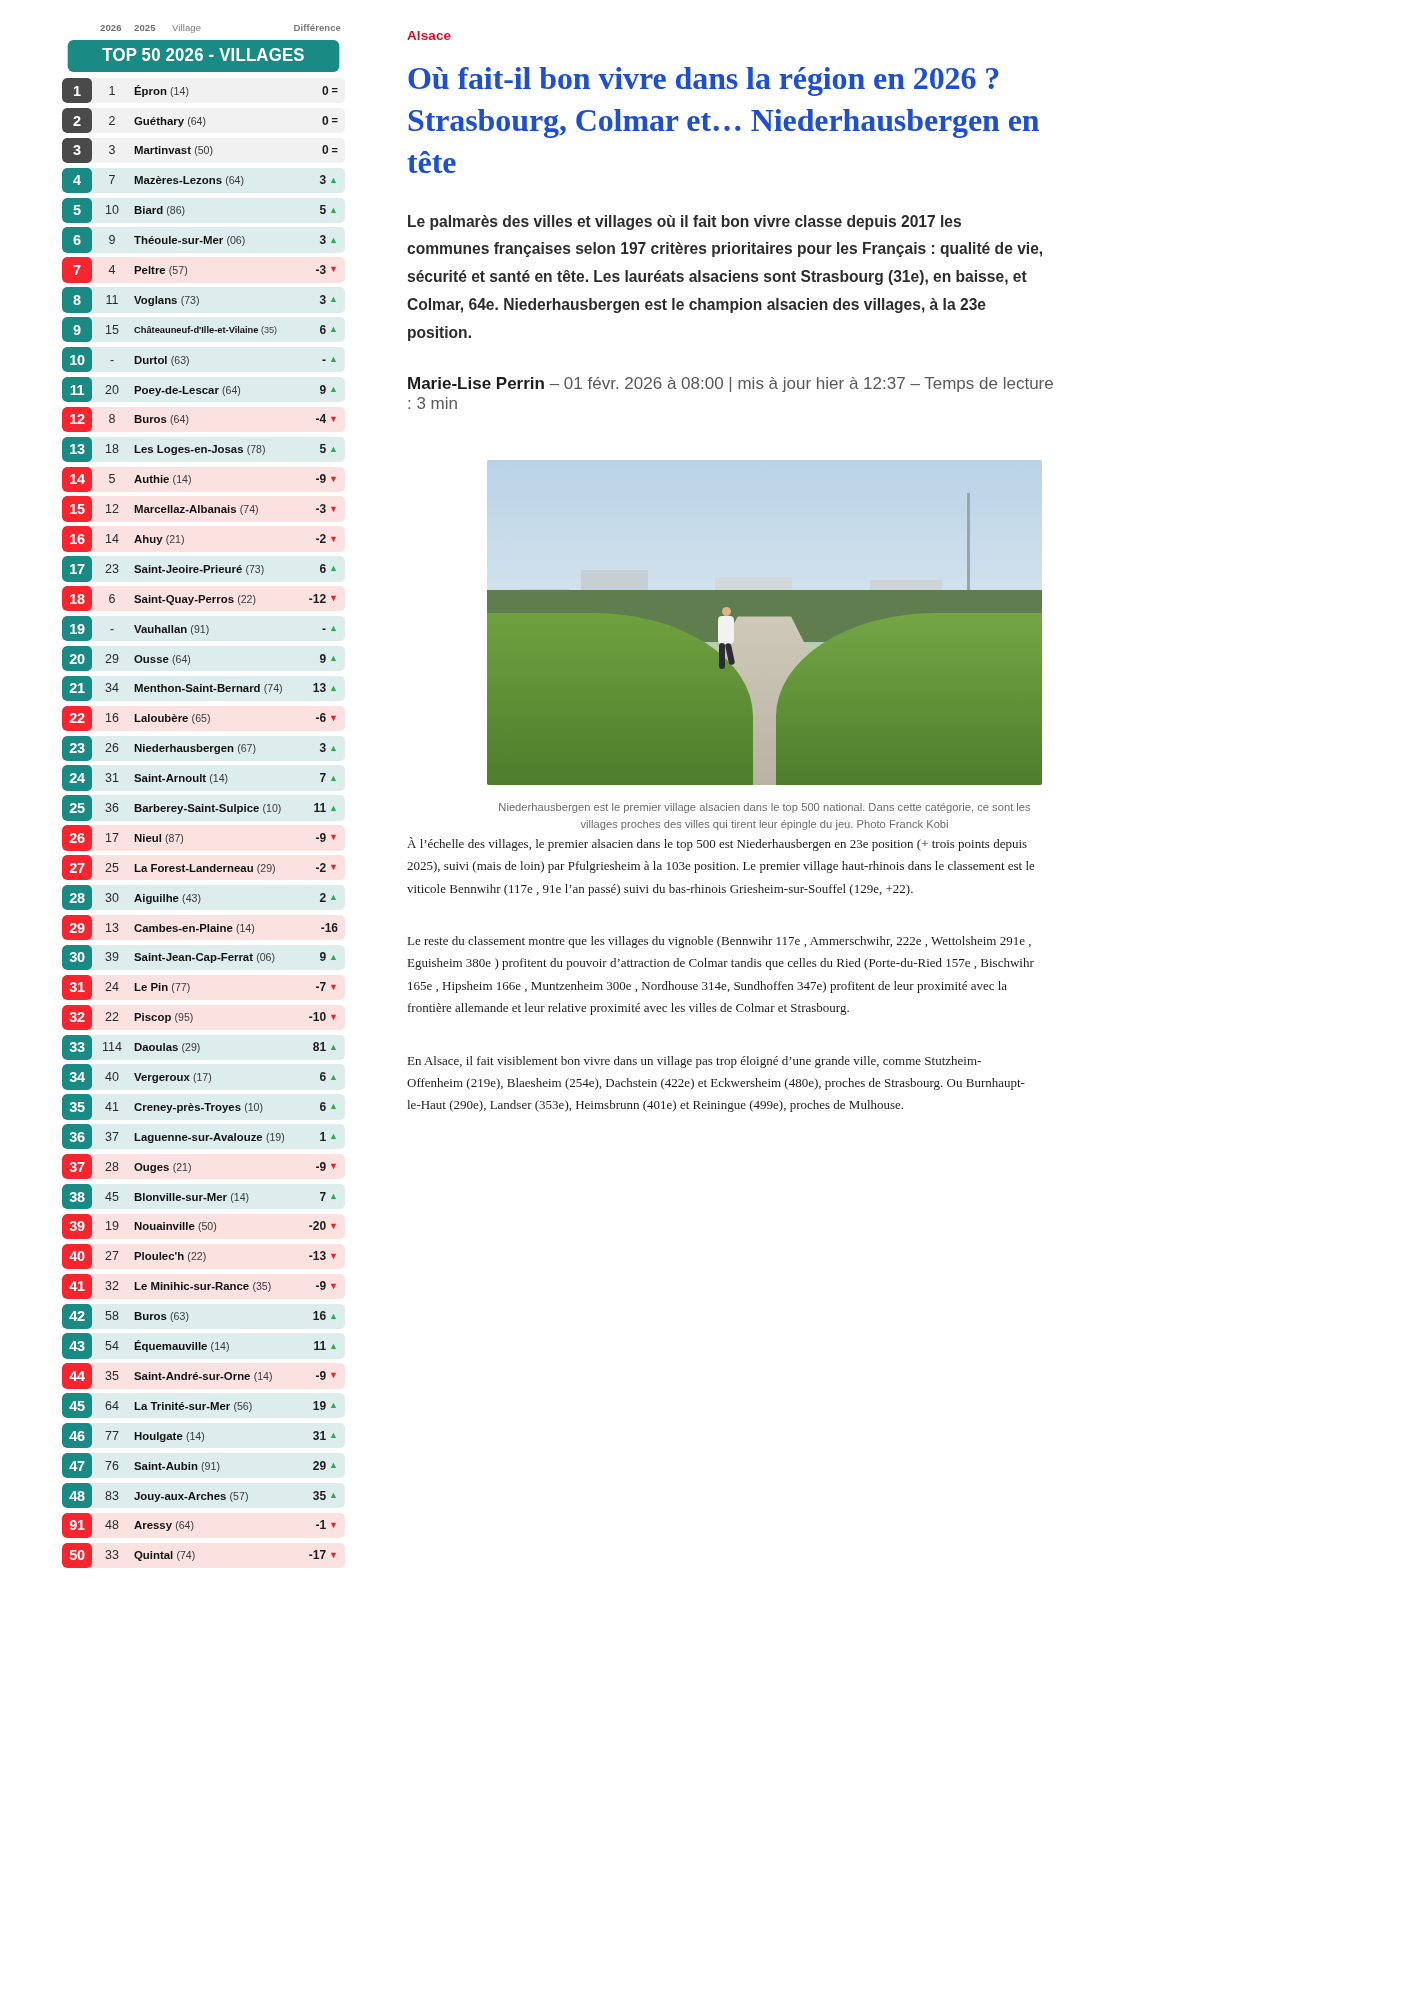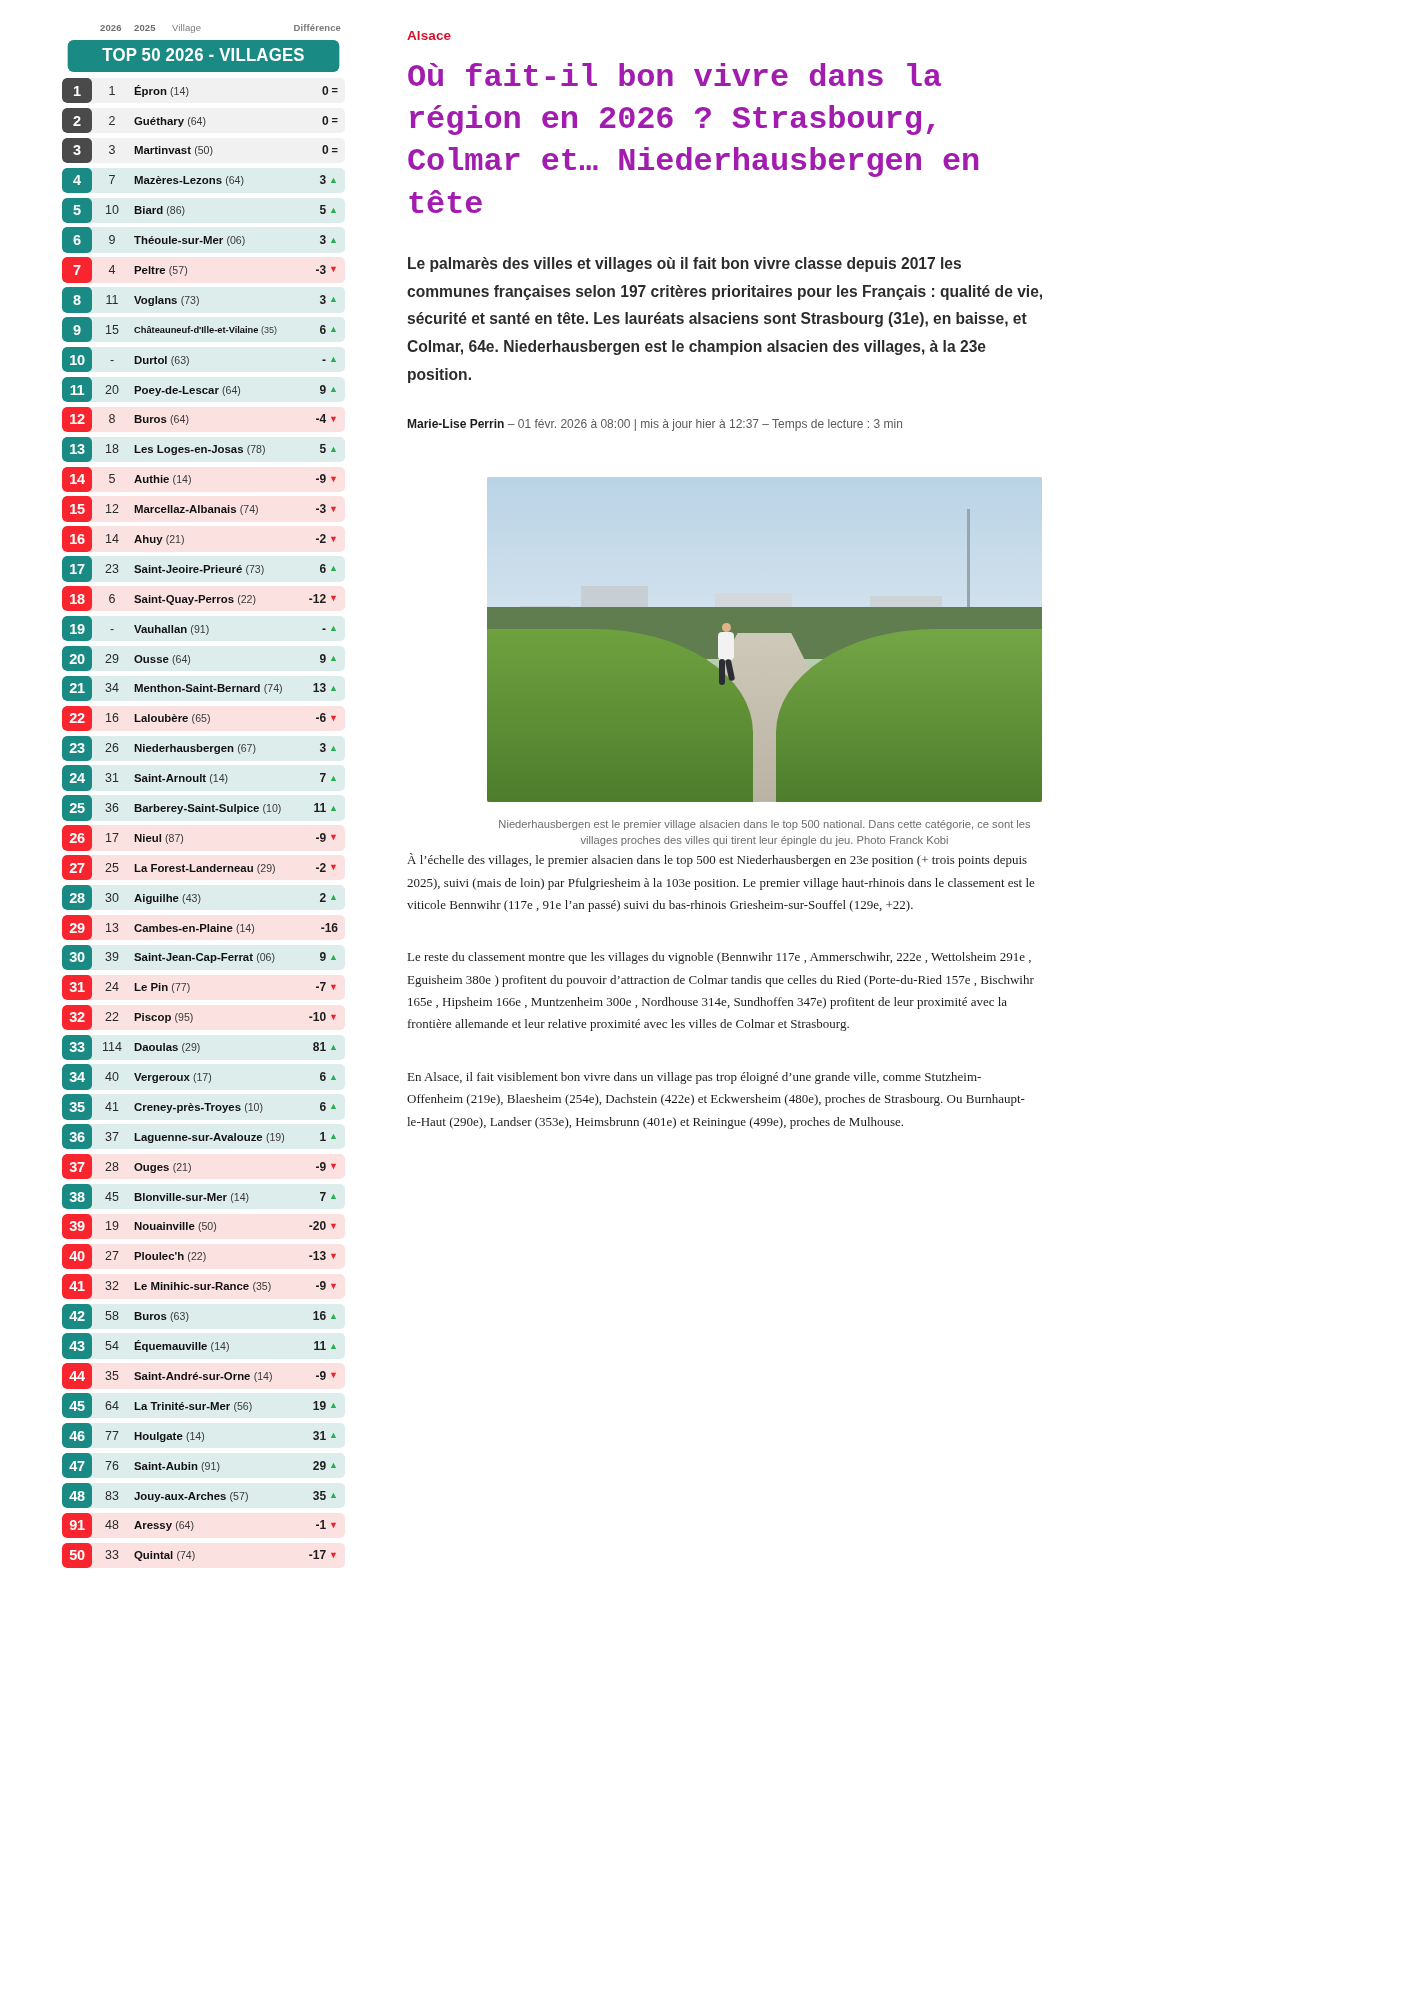--- a/index.html
+++ b/index.html
@@ -132,38 +132,38 @@
     max-width: 1070px;
   }
   .kicker {
     color: #d3122a;
     font-size: 13.5px;
     font-weight: 700;
     letter-spacing: .1px;
     margin-bottom: 14px;
   }
   h1.headline {
-    font-family: Liberation Mono, monospace;
+    font-family: Liberation Serif, serif;
     font-size: 32px;
     line-height: 1.32;
     font-weight: 700;
-    color: #a21caf;
+    color: #1d4ed8;
     margin: 0 0 24px 0;
     letter-spacing: -0.1px;
   }
   .chapo {
     font-size: 15.6px;
     line-height: 1.78;
     color: #2c2c2c;
     font-weight: 600;
     margin: 0 0 28px 0;
     max-width: 640px;
   }
   .byline {
-    font-size: 12px;
+    font-size: 17px;
     color: #5a5a5a;
     margin-bottom: 46px;
   }
   .byline b { color: #1d1d1d; font-weight: 700; }
 
   .figure { margin: 0 0 0 80px; max-width: 555px; }
   .photo {
     width: 555px; height: 325px;
     border-radius: 2px;
     overflow: hidden;

